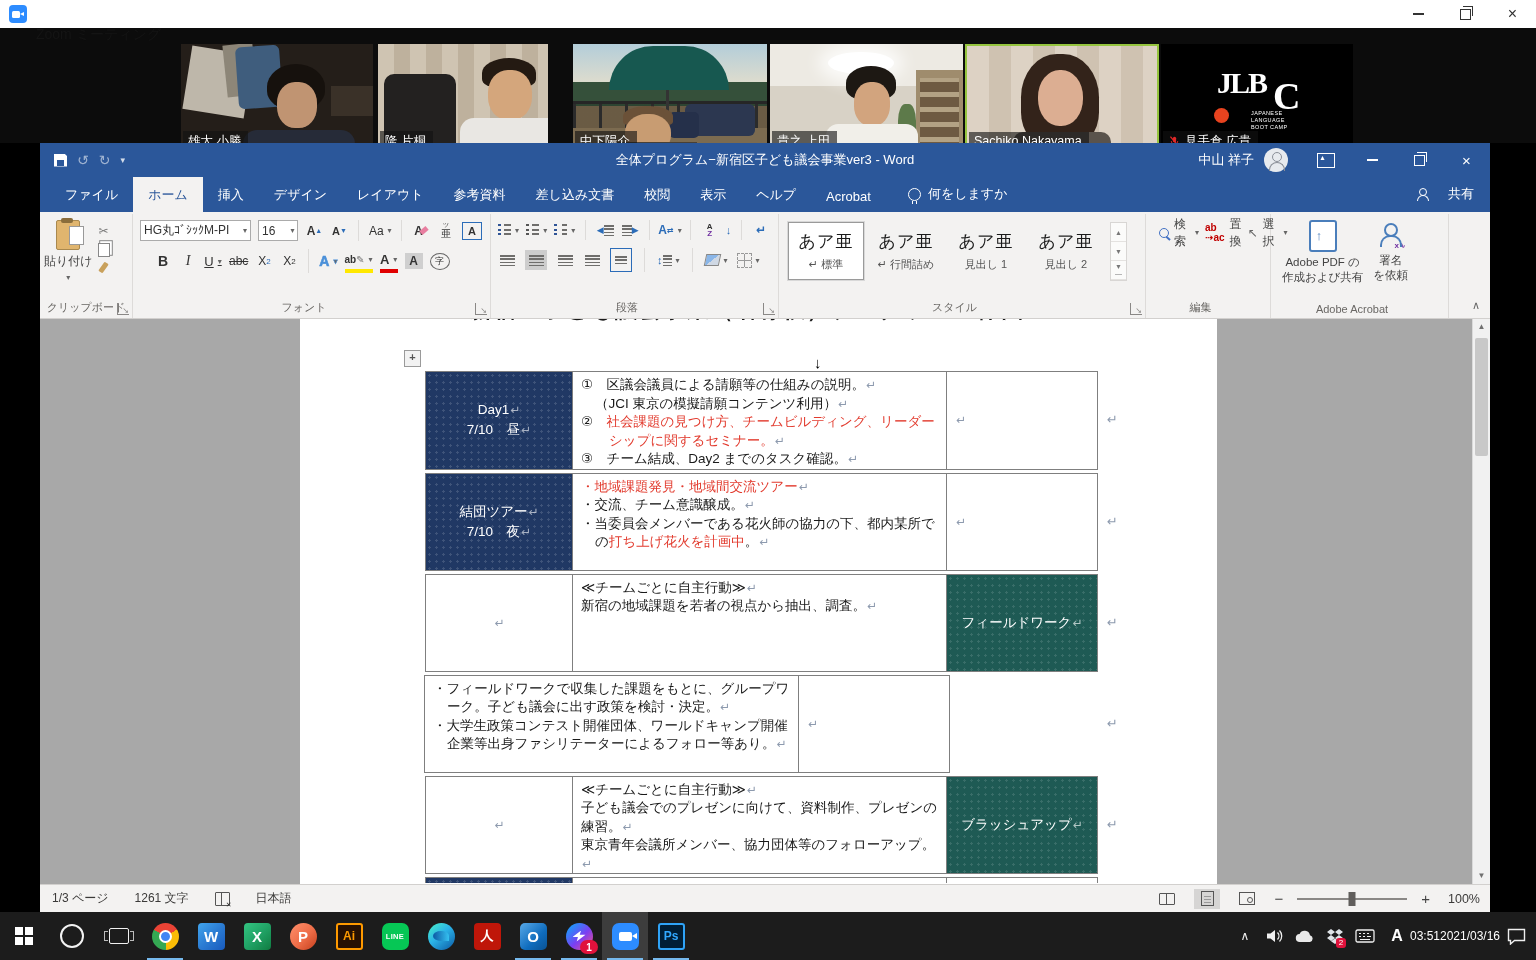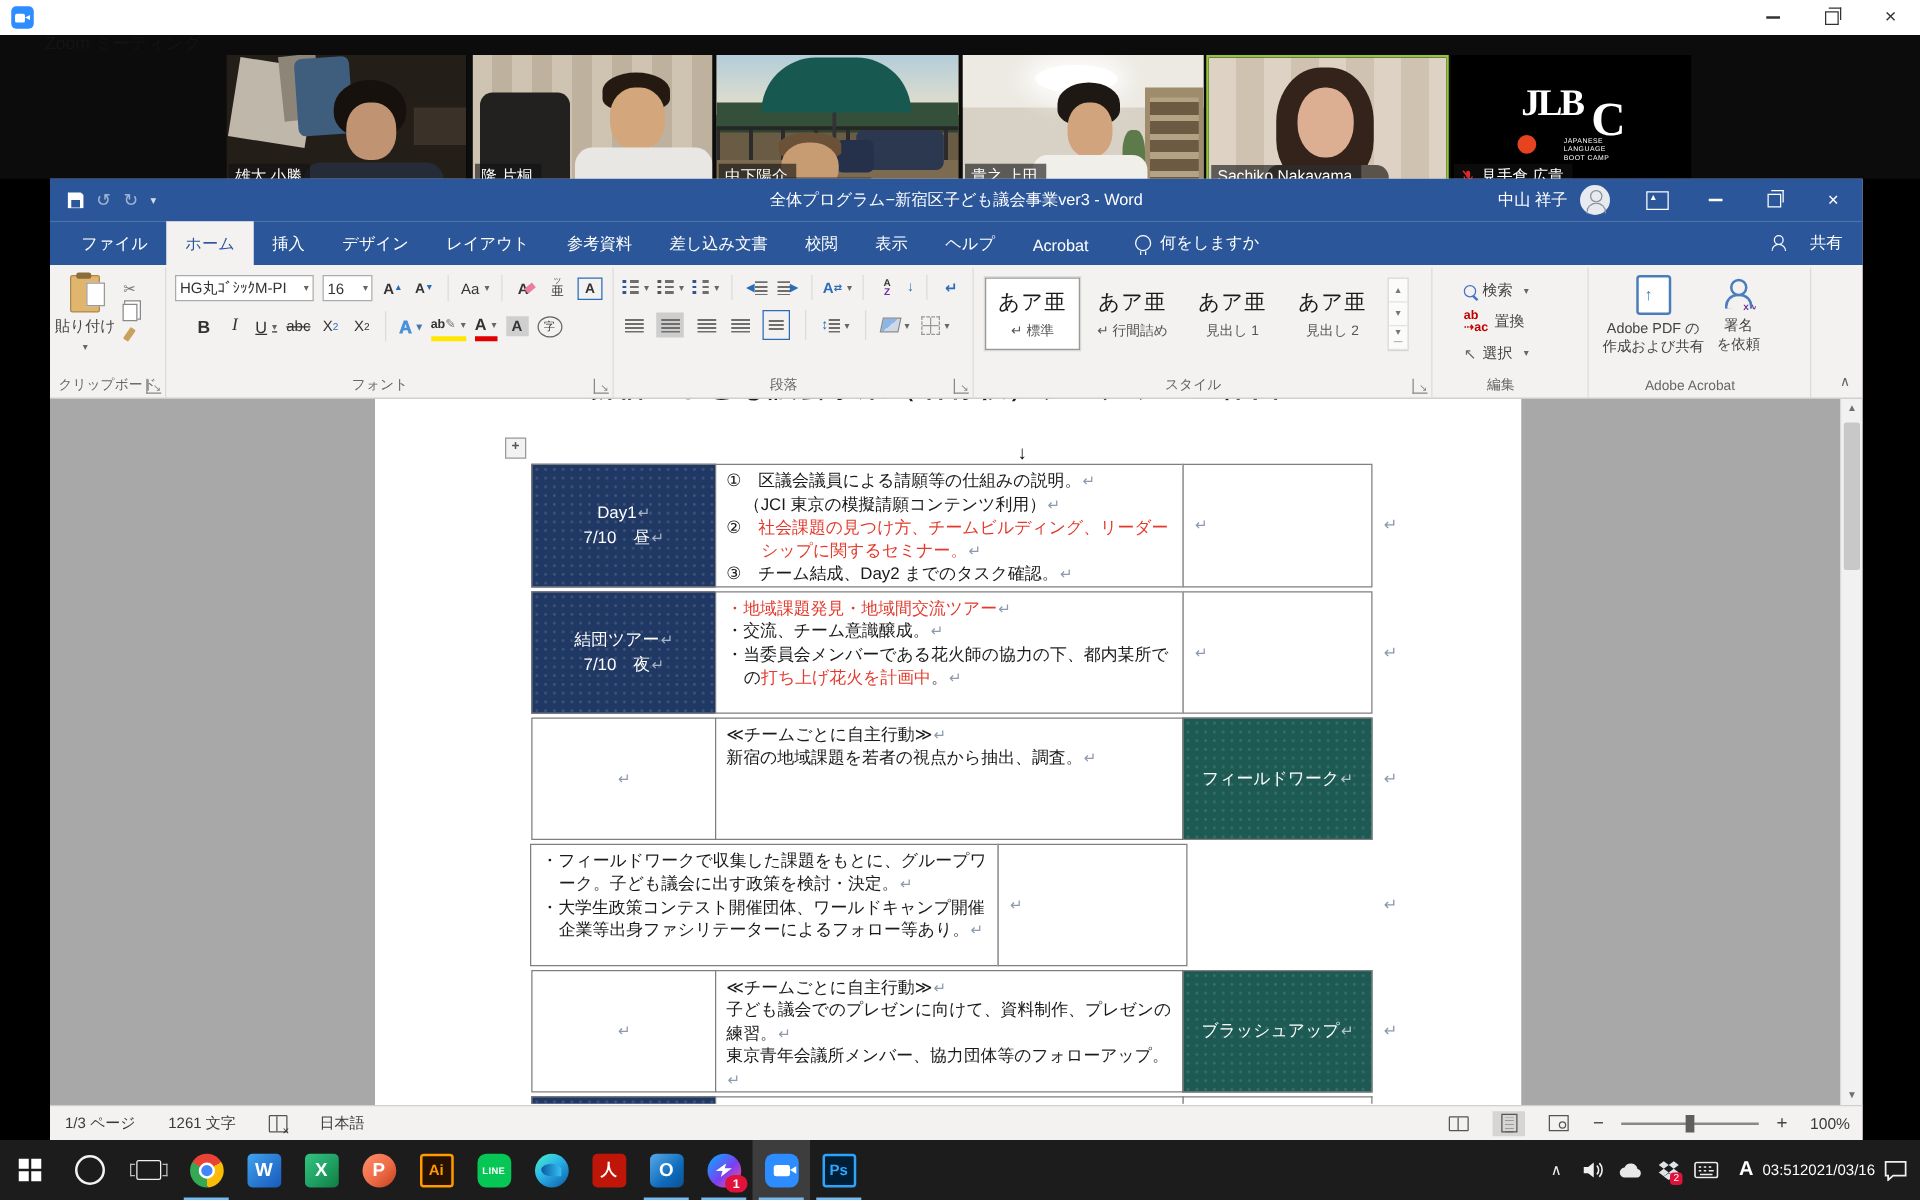--- a/index.html
+++ b/index.html
@@ -234,21 +234,21 @@
       <div style="left:150px;top:42px;width:42px;height:30px;background:#3a3128;"></div>
       <div style="left:86px;top:20px;width:58px;height:46px;background:#16110d;border-radius:50% 50% 42% 42%;"></div>
       <div style="left:96px;top:38px;width:40px;height:46px;background:#c09472;border-radius:45%;"></div>
       <div style="left:62px;top:86px;width:112px;height:28px;background:#262b38;border-radius:14px 14px 0 0;"></div>
     </div>
     <div class="nametag">
         <span>雄太 小勝</span>
       </div>
   </div>
 
-  <div class="tile" style="left:378px;width:192px;text-decoration:underline;">
+  <div class="tile" style="left:378px;width:170px;text-decoration:underline;">
     <div class="scene" style="background:repeating-linear-gradient(90deg,#cfc4b2 0 16px,#beb19d 16px 32px);">
       <div style="left:6px;top:30px;width:72px;height:84px;background:#232120;border-radius:10px;"></div>
       <div style="left:104px;top:14px;width:54px;height:30px;background:#241a12;border-radius:50% 50% 30% 30%;"></div>
       <div style="left:110px;top:26px;width:44px;height:50px;background:#d4a67c;border-radius:45%;"></div>
       <div style="left:82px;top:74px;width:110px;height:40px;background:#e9e7e3;border-radius:14px 14px 0 0;"></div>
     </div>
     <div class="nametag">
         <span>隆 片桐</span>
       </div>
   </div>
@@ -533,21 +533,21 @@
           <span>▲</span>
           <span>▼</span>
           <span>▼<br>—</span>
         </div>
       </div>
       <div class="rglabel">スタイル</div>
       <span class="launcher">↘</span>
     </div>
 
     <div class="rgroup" style="left:1105px;width:125px;">
-      <div style="display:flex;flex-direction:column;gap:6px;padding:9px 0 0 26px;">
+      <div style="display:flex;flex-direction:row;gap:6px;padding:9px 0 0 14px;">
         <div class="edit-item">
             <span class="mag"></span>
             <span>検索</span>
             <span class="carets">▾</span>
           </div>
         <div class="edit-item">
             <span class="abgl">ab<br>⇢ac</span>
             <span>置換</span>
           </div>
         <div class="edit-item">

